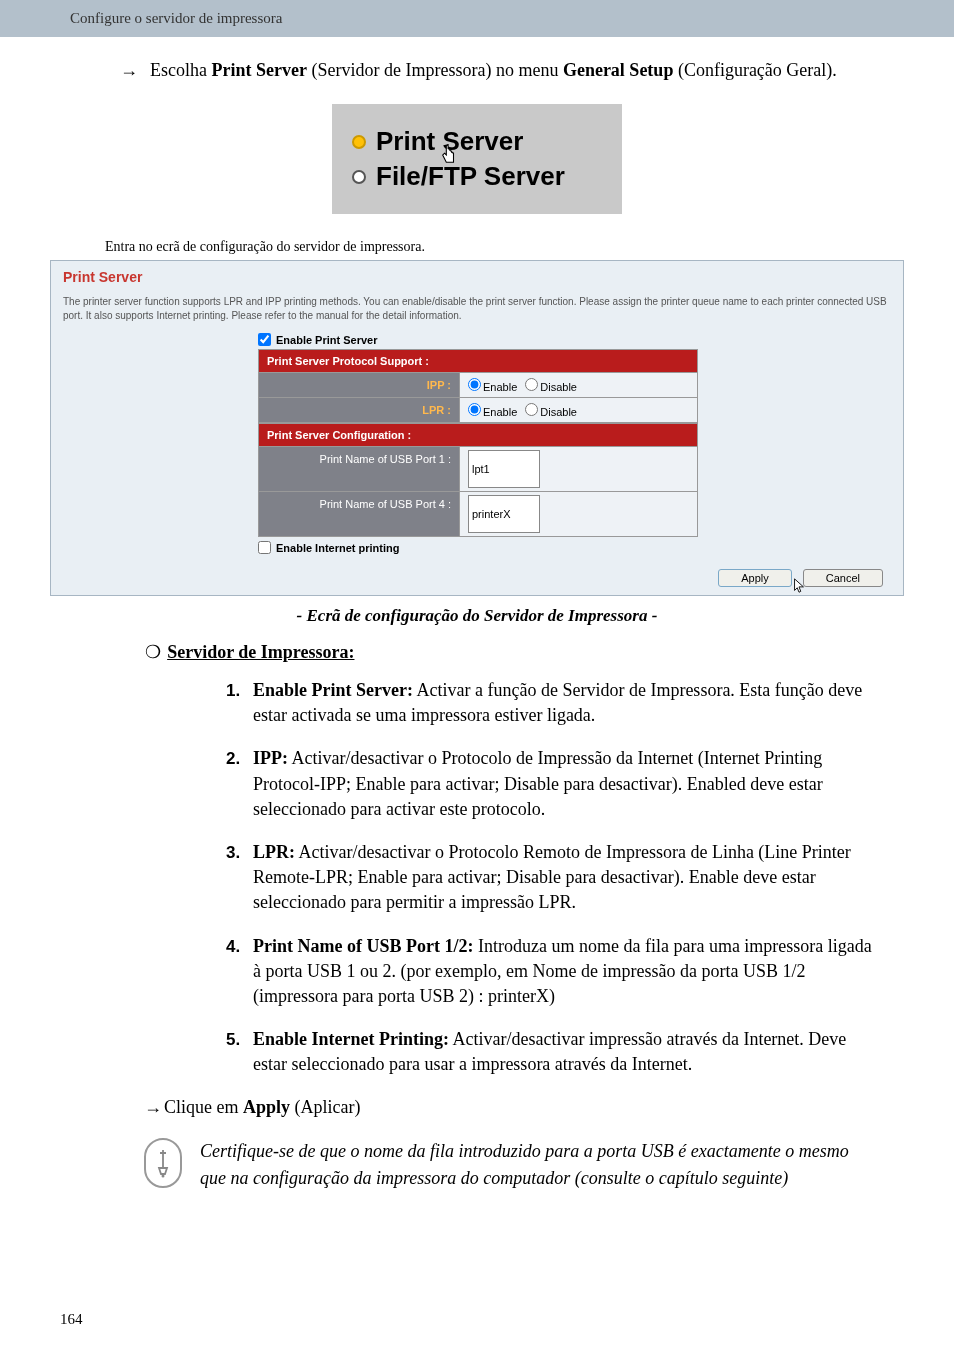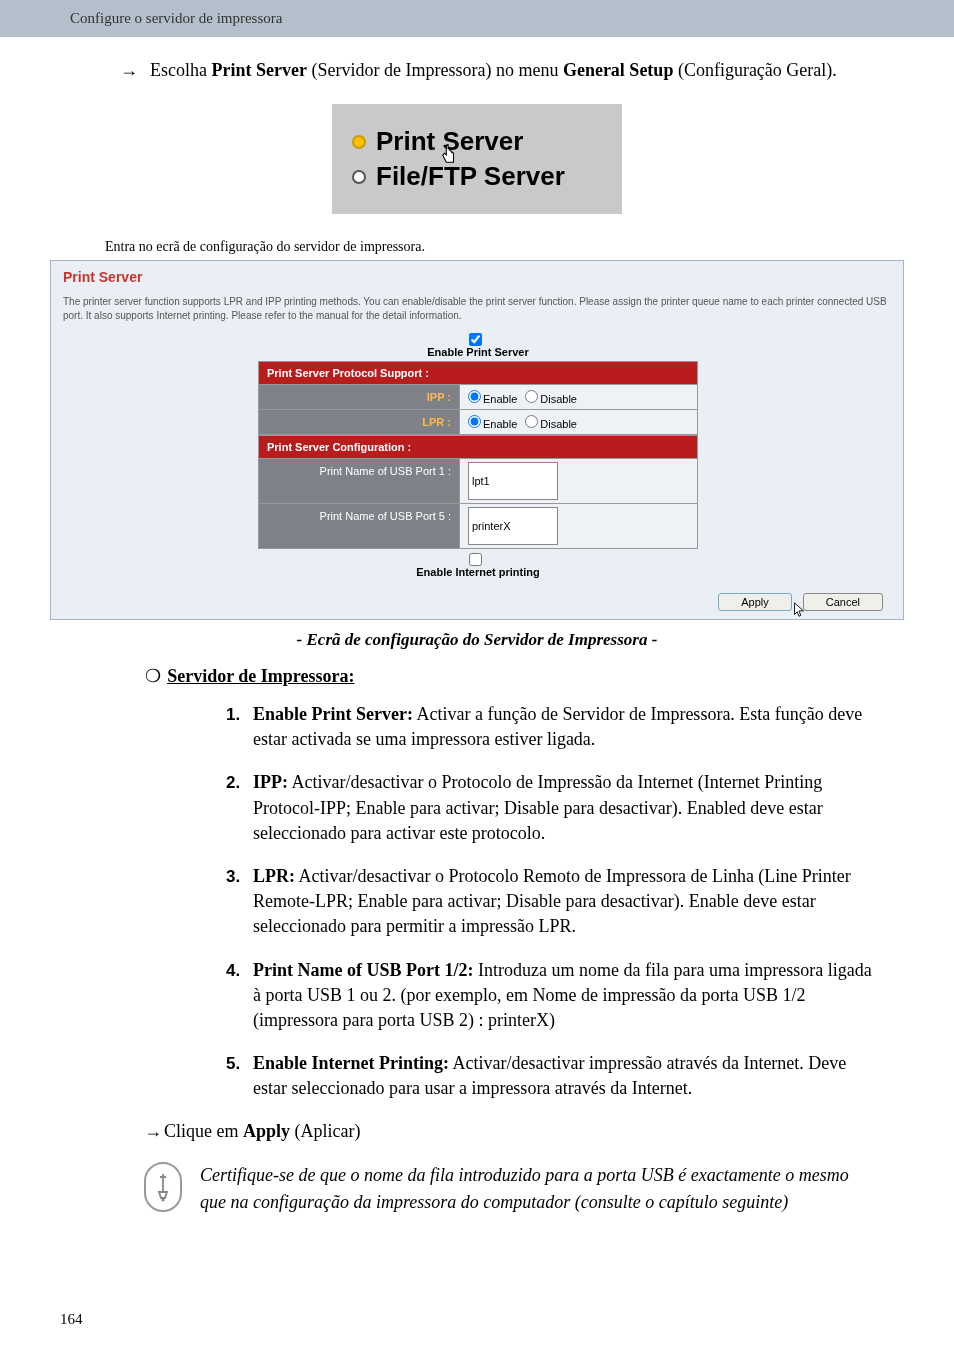--- a/index.html
+++ b/index.html
@@ -81,21 +81,20 @@
       line-height: 1.4;
       margin-bottom: 10px;
     }
     .config-inner { margin-left: 195px; width: 440px; }
     .checkbox-row {
       font-size: 11px;
       font-weight: bold;
       margin: 3px 0 3px 0;
       display: flex;
       align-items: center;
-      flex-direction: column;
     }
     .checkbox-row input { margin-right: 5px; }
     .section-header {
       background: #b91c1c;
       color: #fff;
       font-size: 11px;
       font-weight: bold;
       padding: 5px 8px;
       border: 1px solid #999;
     }
@@ -120,21 +119,21 @@
       background: #eef2f6;
       font-size: 11px;
       display: flex;
       align-items: center;
       gap: 8px;
     }
     .form-value input[type="text"] {
       font-size: 11px;
       padding: 12px 3px;
       border: 1px solid #888;
-      width: 90px;
+      width: 72px;
     }
     .form-value input[type="radio"] { margin: 0 2px 0 0; }
     .btn-row {
       text-align: right;
       margin-top: 12px;
       padding-right: 8px;
       position: relative;
     }
     .win-btn {
       font-size: 11px;
@@ -282,21 +281,21 @@
           </div>
         </div>
         <div class="section-header">Print Server Configuration :</div>
         <div class="form-row">
           <div class="form-label">Print Name of USB Port 1 :</div>
           <div class="form-value">
               <input type="text" value="lpt1" style="">
             </div>
         </div>
         <div class="form-row">
-          <div class="form-label">Print Name of USB Port 5 :</div>
+          <div class="form-label">Print Name of USB Port 4 :</div>
           <div class="form-value">
               <input type="text" value="printerX" style="">
             </div>
         </div>
         <div class="checkbox-row" style="margin-top:4px;">
           <input type="checkbox" style="">
           <span>Enable Internet printing</span>
         </div>
       </div>
       <div class="btn-row">

